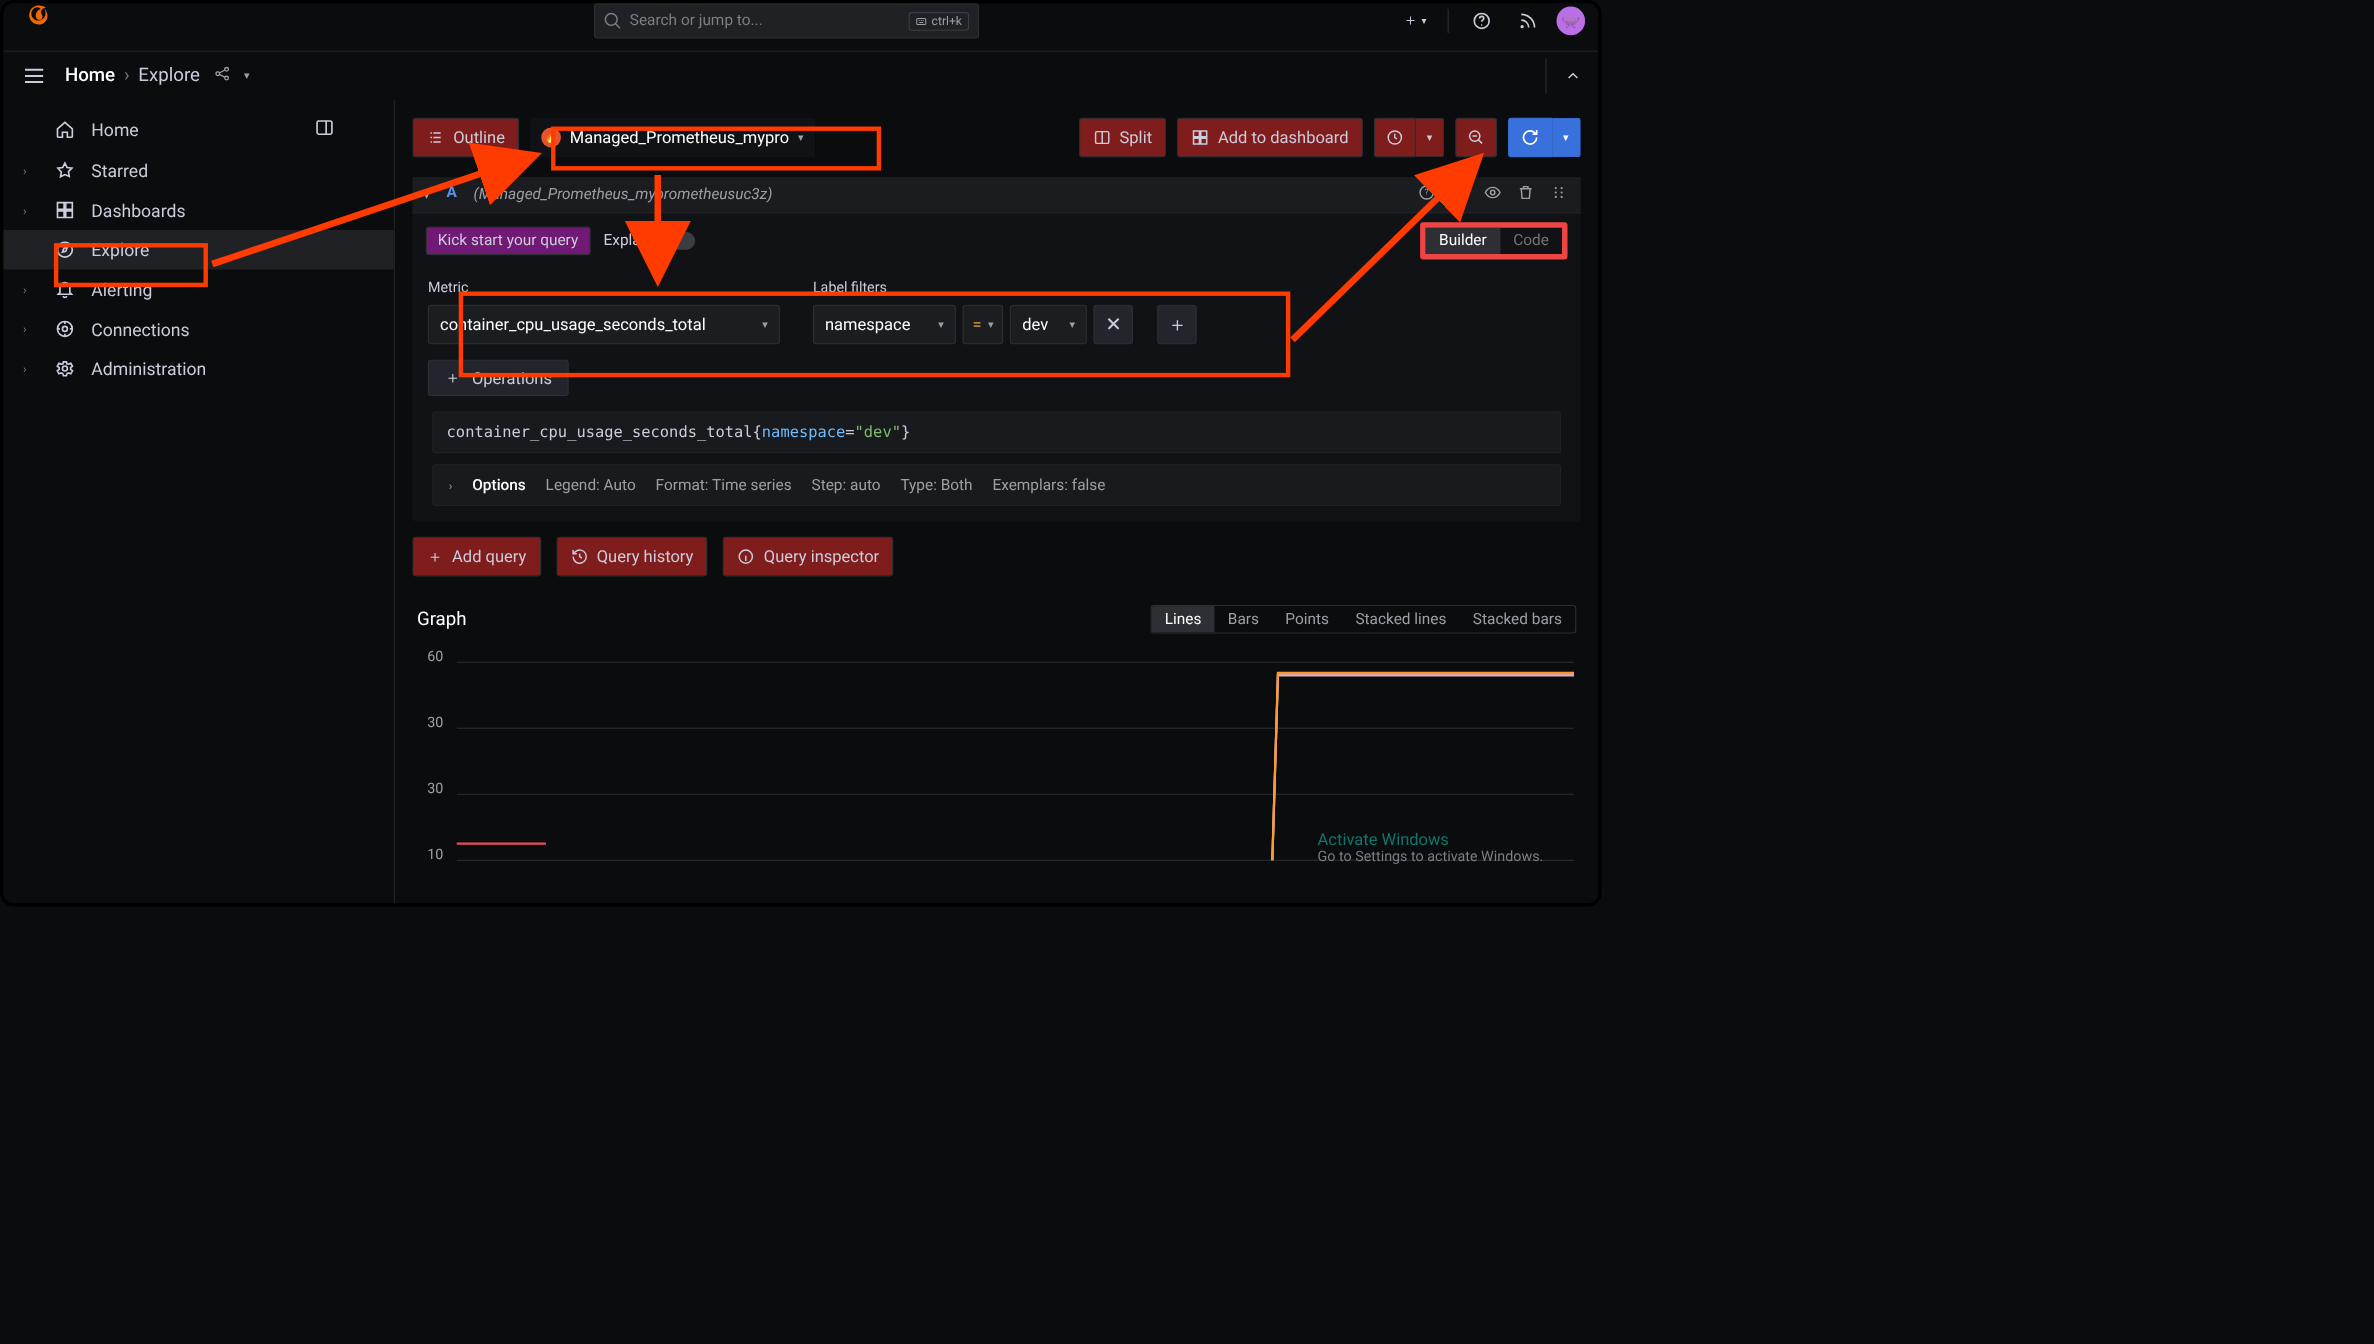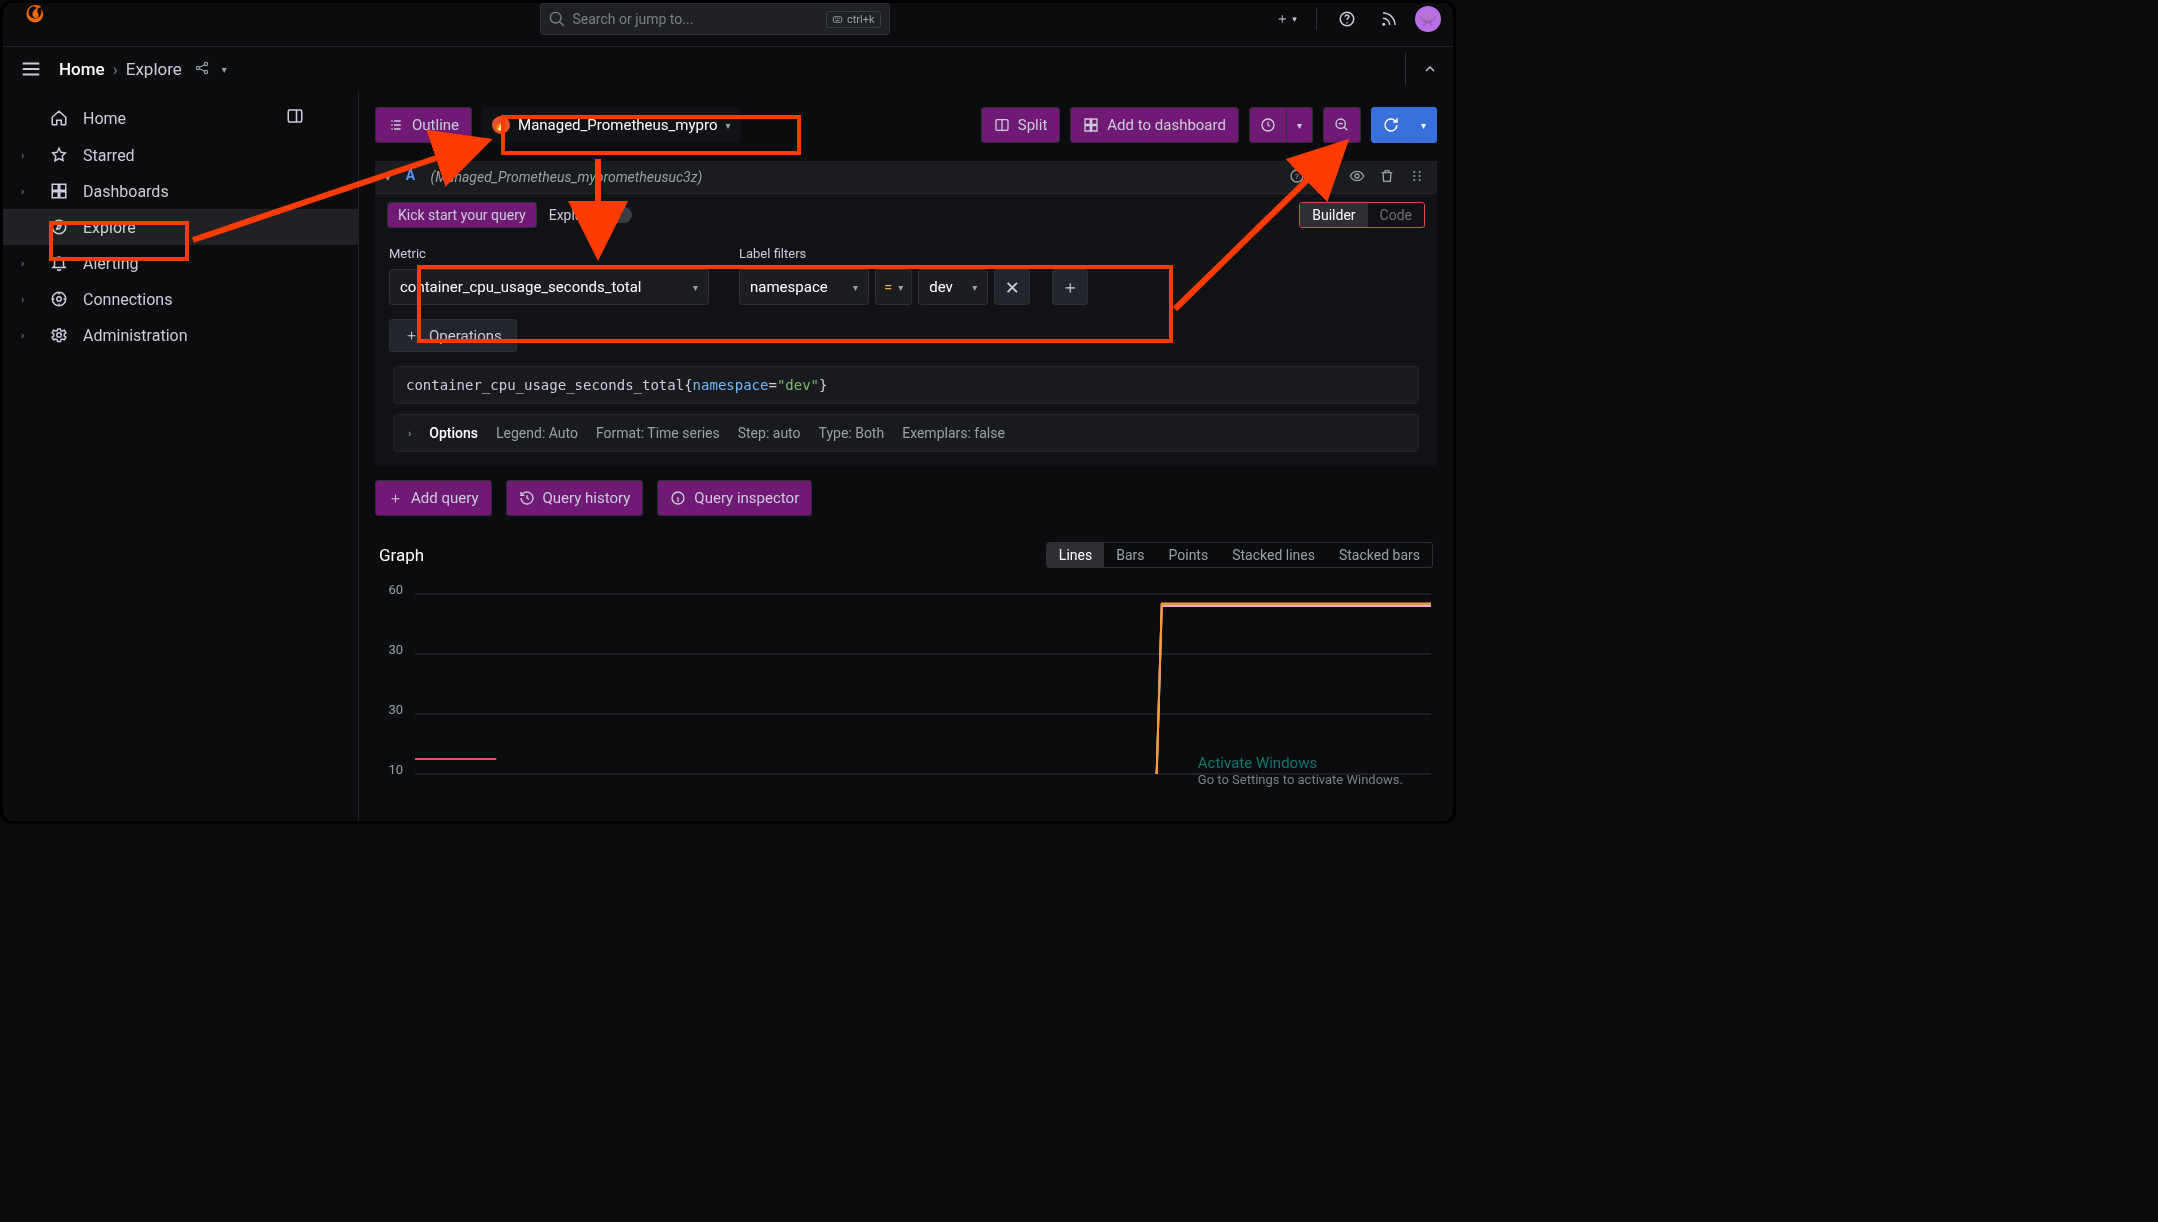--- a/index.html
+++ b/index.html
@@ -153,21 +153,21 @@
   padding: 16px 16px 0 16px;
   position:relative;
 }
 .toolbar {
   display:flex;
   align-items:center;
   gap:10px;
 }
 .tb-btn {
   height:36px;
-  background:#701a75;
+  background:#7f1d1d;
   border:1px solid #2d2f34;
   border-radius:3px;
   display:flex;
   align-items:center;
   gap:8px;
   padding:0 12px;
   color:#ccccdc;
   font-size:15px;
 }
 .tb-btn.icononly { padding:0 10px; }
@@ -253,21 +253,21 @@
   content:'';
   position:absolute;
   left:2px; top:2px;
   width:12px; height:12px;
   background:#9aa0a6;
   border-radius:50%;
 }
 .q-toolbar2 .mode-tabs {
   margin-left:auto;
   display:flex;
-  border:1px solid #ef4444;
+  border:5px solid #ef4444;
   border-radius:3px;
   overflow:hidden;
 }
 .mode-tabs .mt {
   padding:4px 12px;
   font-size:14px;
   color:#737373;
 }
 .mode-tabs .mt.active {
   background:#2d2f34;

